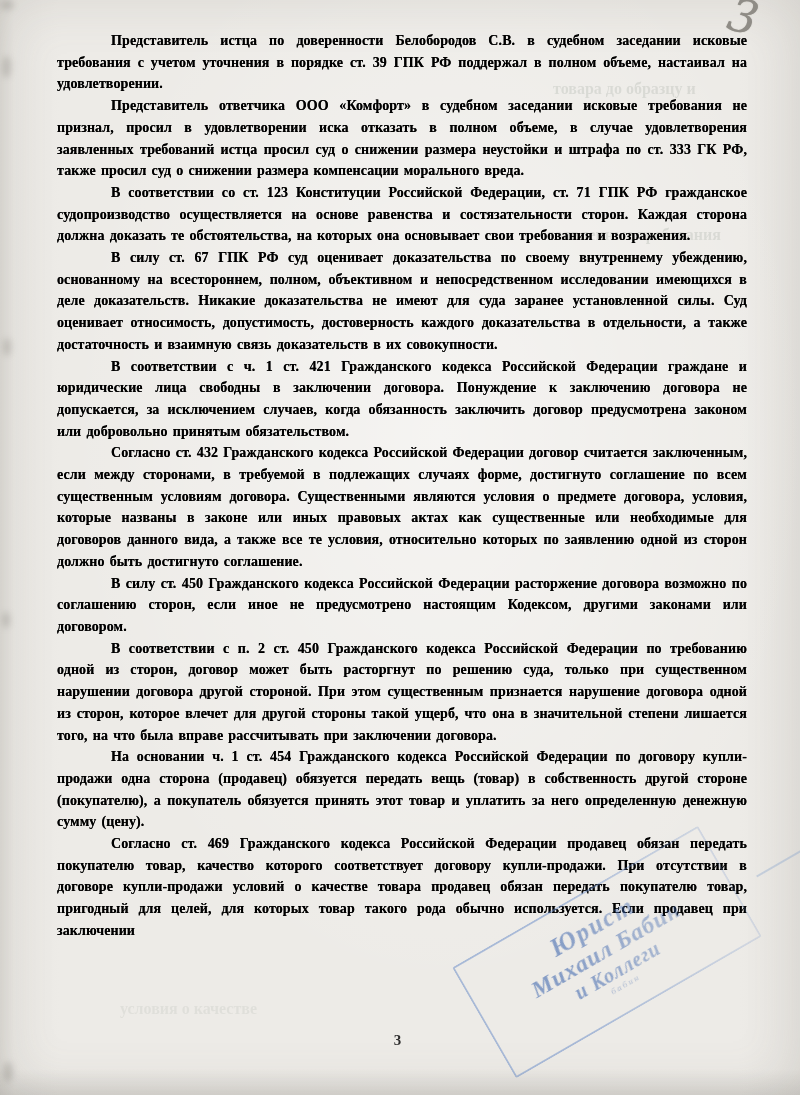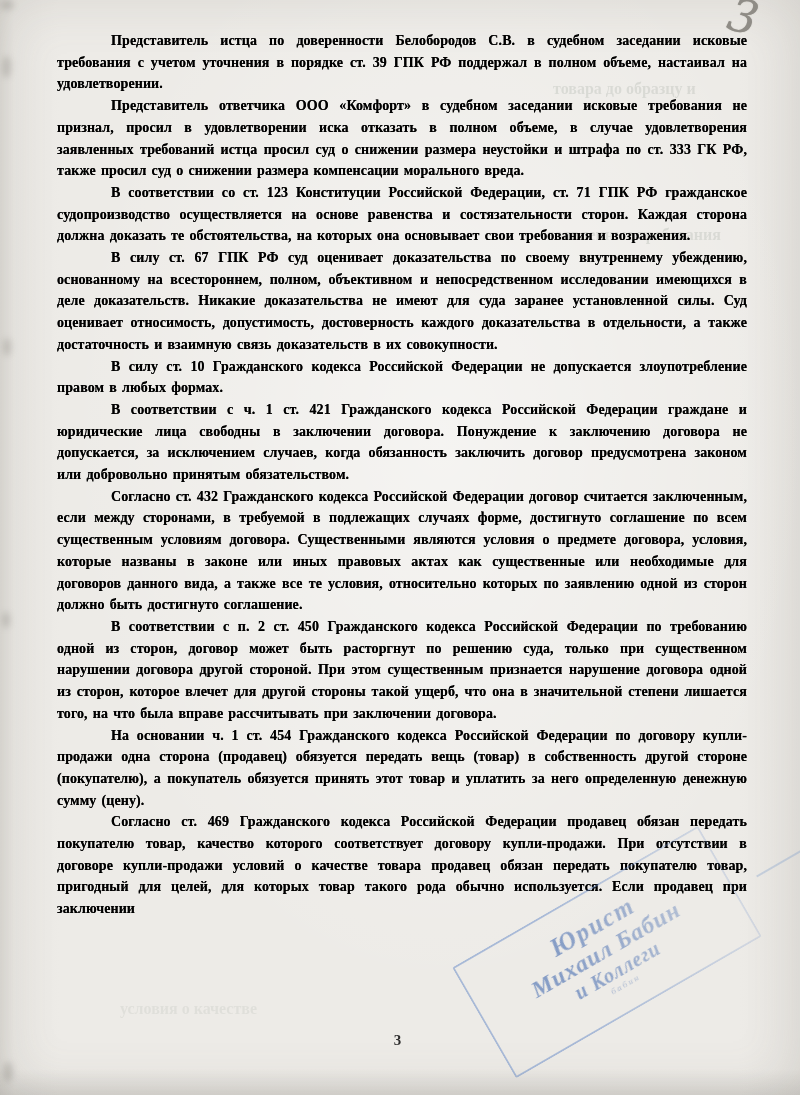--- a/index.html
+++ b/index.html
@@ -96,23 +96,23 @@
 <div class="ghost ghost-2">заявленные требования</div>
 <div class="ghost ghost-3">условия о качестве</div>
 
 <div class="handwritten-num">3</div>
 
 <div class="body-text">
   <p>Представитель истца по доверенности Белобородов С.В. в судебном заседании исковые требования с учетом уточнения в порядке ст. 39 ГПК РФ поддержал в полном объеме, настаивал на удовлетворении.</p>
   <p>Представитель ответчика ООО «Комфорт» в судебном заседании исковые требования не признал, просил в удовлетворении иска отказать в полном объеме, в случае удовлетворения заявленных требований истца просил суд о снижении размера неустойки и штрафа по ст. 333 ГК РФ, также просил суд о снижении размера компенсации морального вреда.</p>
   <p>В соответствии со ст. 123 Конституции Российской Федерации, ст. 71 ГПК РФ гражданское судопроизводство осуществляется на основе равенства и состязательности сторон. Каждая сторона должна доказать те обстоятельства, на которых она основывает свои требования и возражения.</p>
   <p>В силу ст. 67 ГПК РФ суд оценивает доказательства по своему внутреннему убеждению, основанному на всестороннем, полном, объективном и непосредственном исследовании имеющихся в деле доказательств. Никакие доказательства не имеют для суда заранее установленной силы. Суд оценивает относимость, допустимость, достоверность каждого доказательства в отдельности, а также достаточность и взаимную связь доказательств в их совокупности.</p>
-  <p>В силу ст. 10 Гражданского кодекса Российской Федерации не допускается злоупотребление правом в любых формах.</p>
   <p>В соответствии с ч. 1 ст. 421 Гражданского кодекса Российской Федерации граждане и юридические лица свободны в заключении договора. Понуждение к заключению договора не допускается, за исключением случаев, когда обязанность заключить договор предусмотрена законом или добровольно принятым обязательством.</p>
   <p>Согласно ст. 432 Гражданского кодекса Российской Федерации договор считается заключенным, если между сторонами, в требуемой в подлежащих случаях форме, достигнуто соглашение по всем существенным условиям договора. Существенными являются условия о предмете договора, условия, которые названы в законе или иных правовых актах как существенные или необходимые для договоров данного вида, а также все те условия, относительно которых по заявлению одной из сторон должно быть достигнуто соглашение.</p>
+  <p>В силу ст. 450 Гражданского кодекса Российской Федерации расторжение договора возможно по соглашению сторон, если иное не предусмотрено настоящим Кодексом, другими законами или договором.</p>
   <p>В соответствии с п. 2 ст. 450 Гражданского кодекса Российской Федерации по требованию одной из сторон, договор может быть расторгнут по решению суда, только при существенном нарушении договора другой стороной. При этом существенным признается нарушение договора одной из сторон, которое влечет для другой стороны такой ущерб, что она в значительной степени лишается того, на что была вправе рассчитывать при заключении договора.</p>
   <p>На основании ч. 1 ст. 454 Гражданского кодекса Российской Федерации по договору купли-продажи одна сторона (продавец) обязуется передать вещь (товар) в собственность другой стороне (покупателю), а покупатель обязуется принять этот товар и уплатить за него определенную денежную сумму (цену).</p>
   <p>Согласно ст. 469 Гражданского кодекса Российской Федерации продавец обязан передать покупателю товар, качество которого соответствует договору купли-продажи. При отсутствии в договоре купли-продажи условий о качестве товара продавец обязан передать покупателю товар, пригодный для целей, для которых товар такого рода обычно используется. Если продавец при заключении</p>
 </div>
 
 <div class="stamp">
   <div class="s1">Юрист</div>
   <div class="s2">Михаил Бабин</div>
   <div class="s3">и Коллеги</div>
   <div class="s4">бабин</div>

